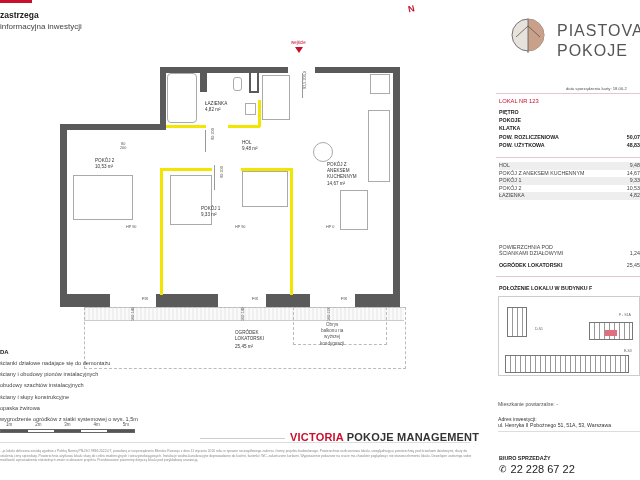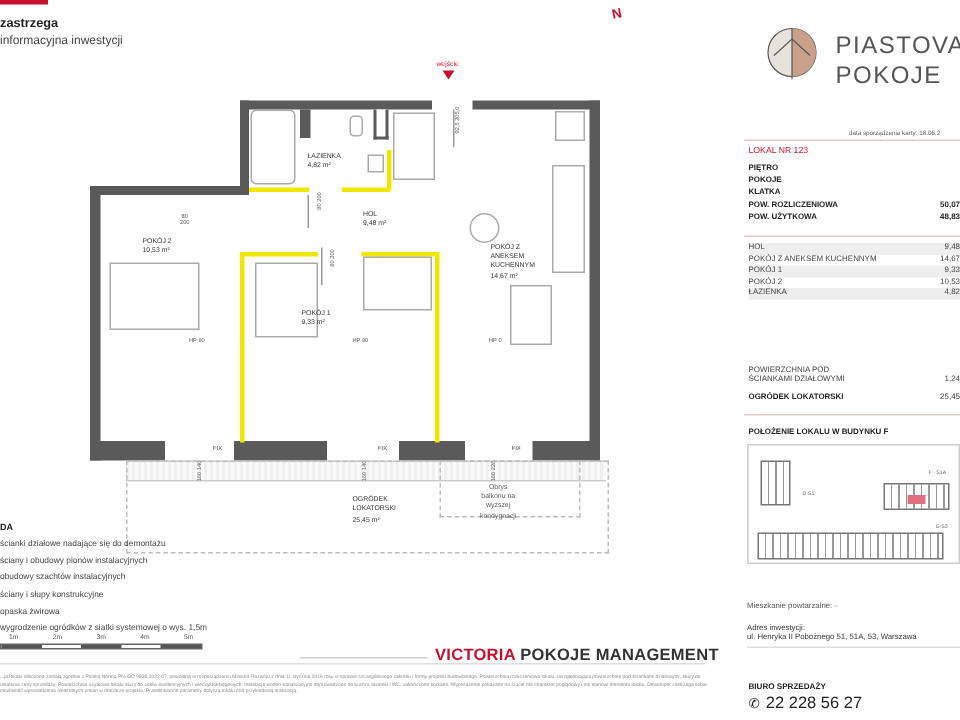--- a/index.html
+++ b/index.html
@@ -297,14 +297,14 @@
   <div class="maptag" style="left:125px;top:52px;">E-S3</div>
 </div>
 
 <div class="repeat">Mieszkanie powtarzalne: -</div>
 <div class="addr-label">Adres inwestycji:</div>
 <div class="addr">ul. Henryka II Pobożnego 51, 51A, 53, Warszawa</div>
 <div class="addr-line"></div>
 <div class="biuro">BIURO SPRZEDAŻY</div>
 <div class="phone">
   <span class="phone-icon">✆</span>
-  <span>22 228 56 27</span>
+  <span>22 228 67 22</span>
 </div>
 
 </body></html>

